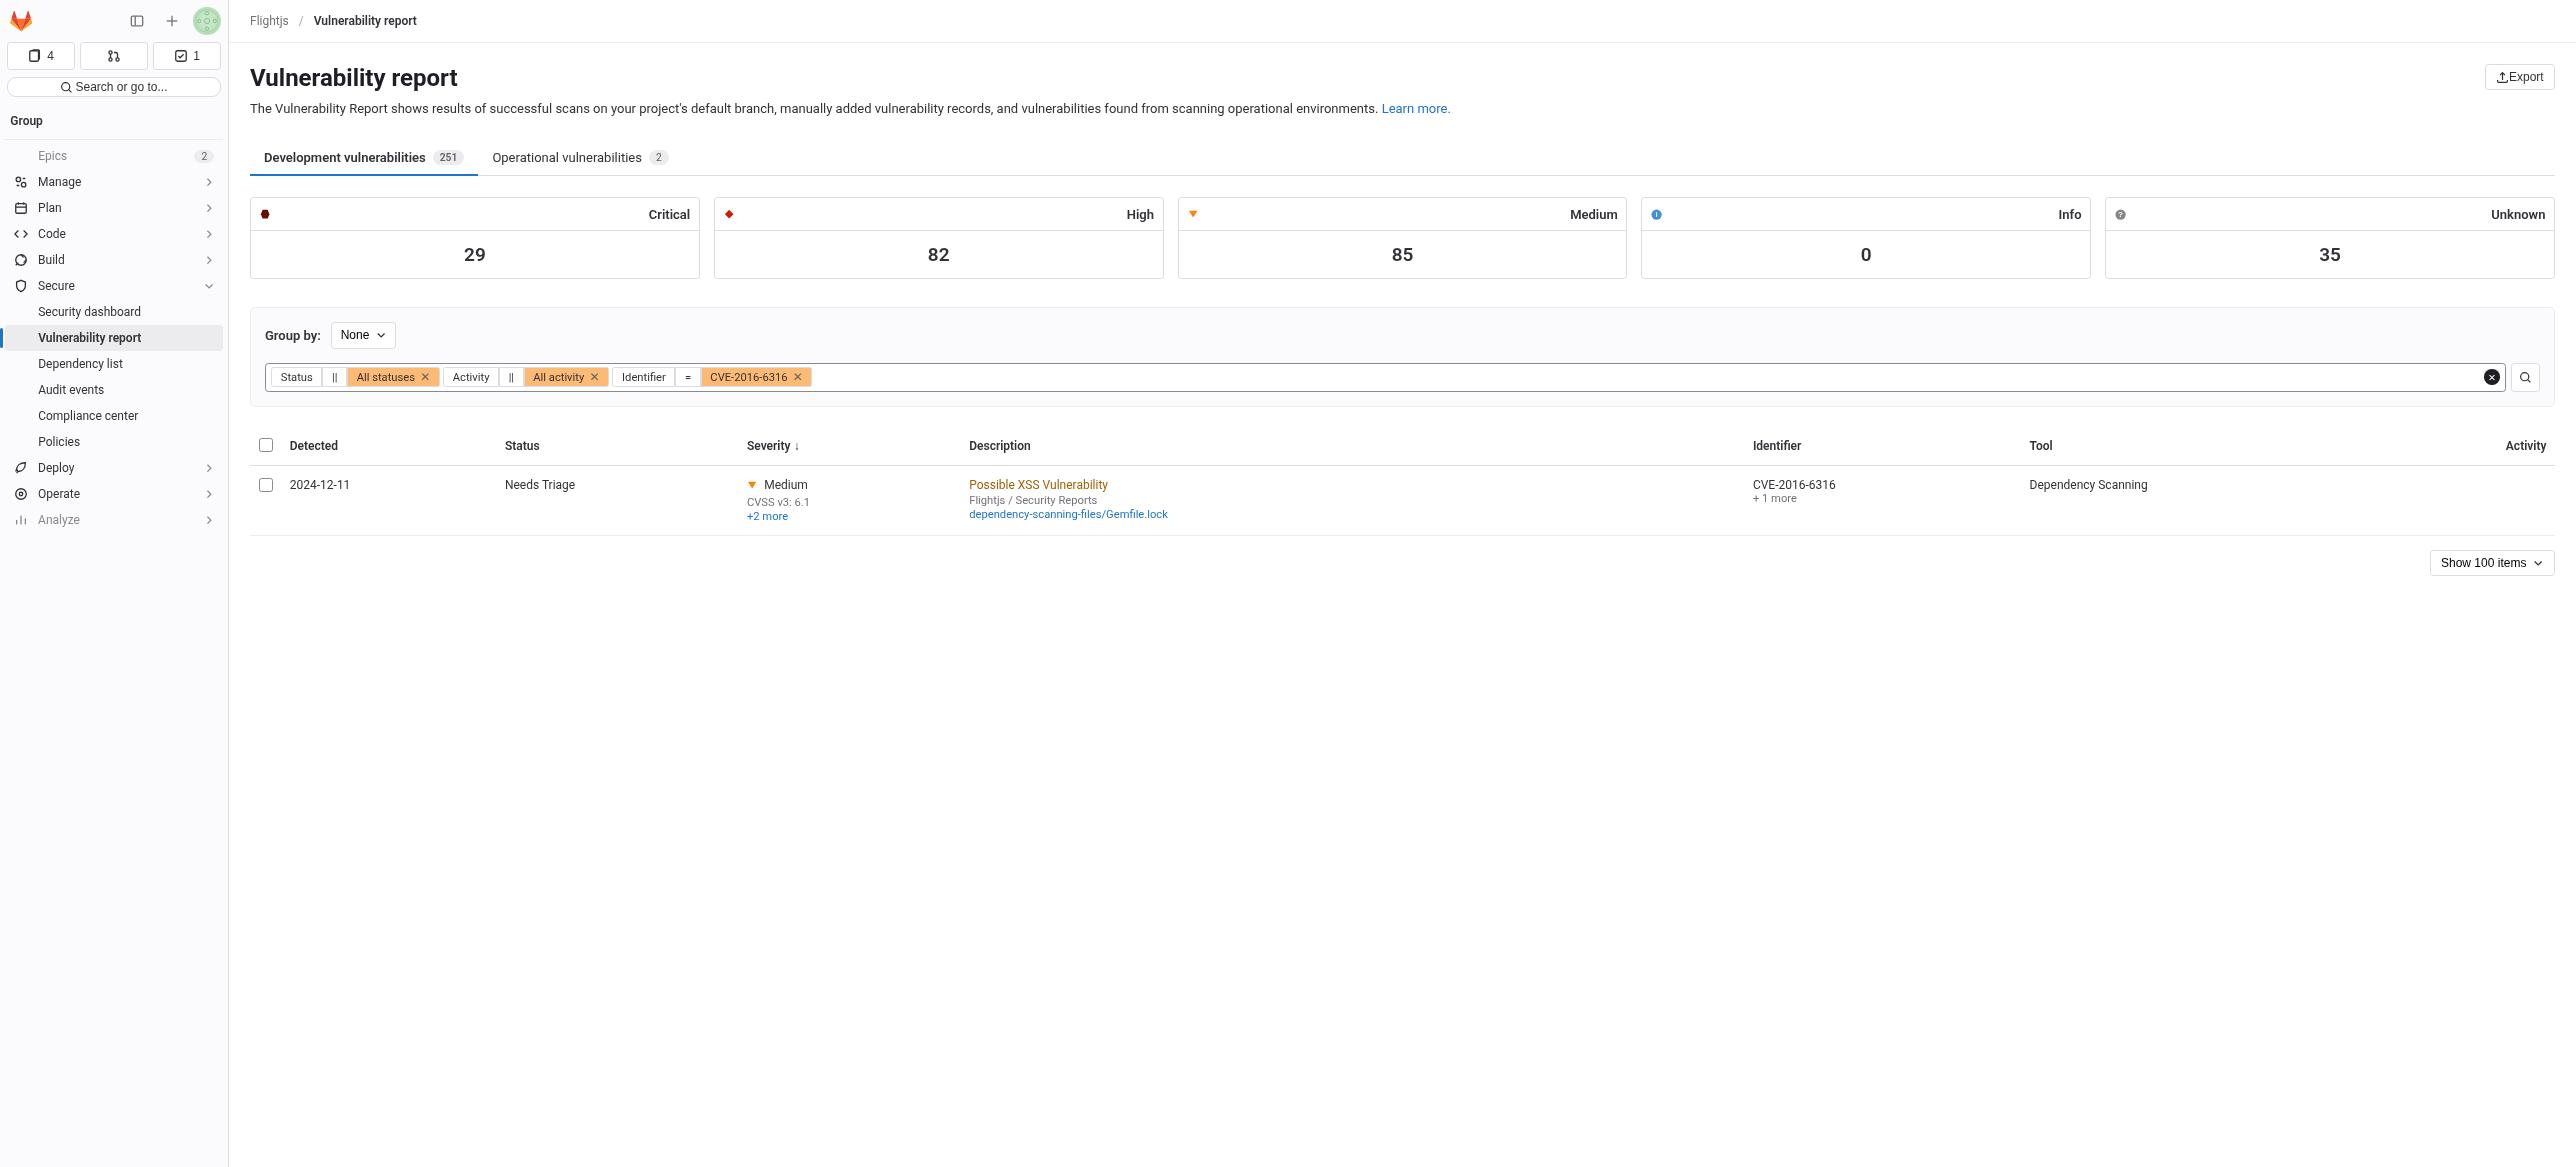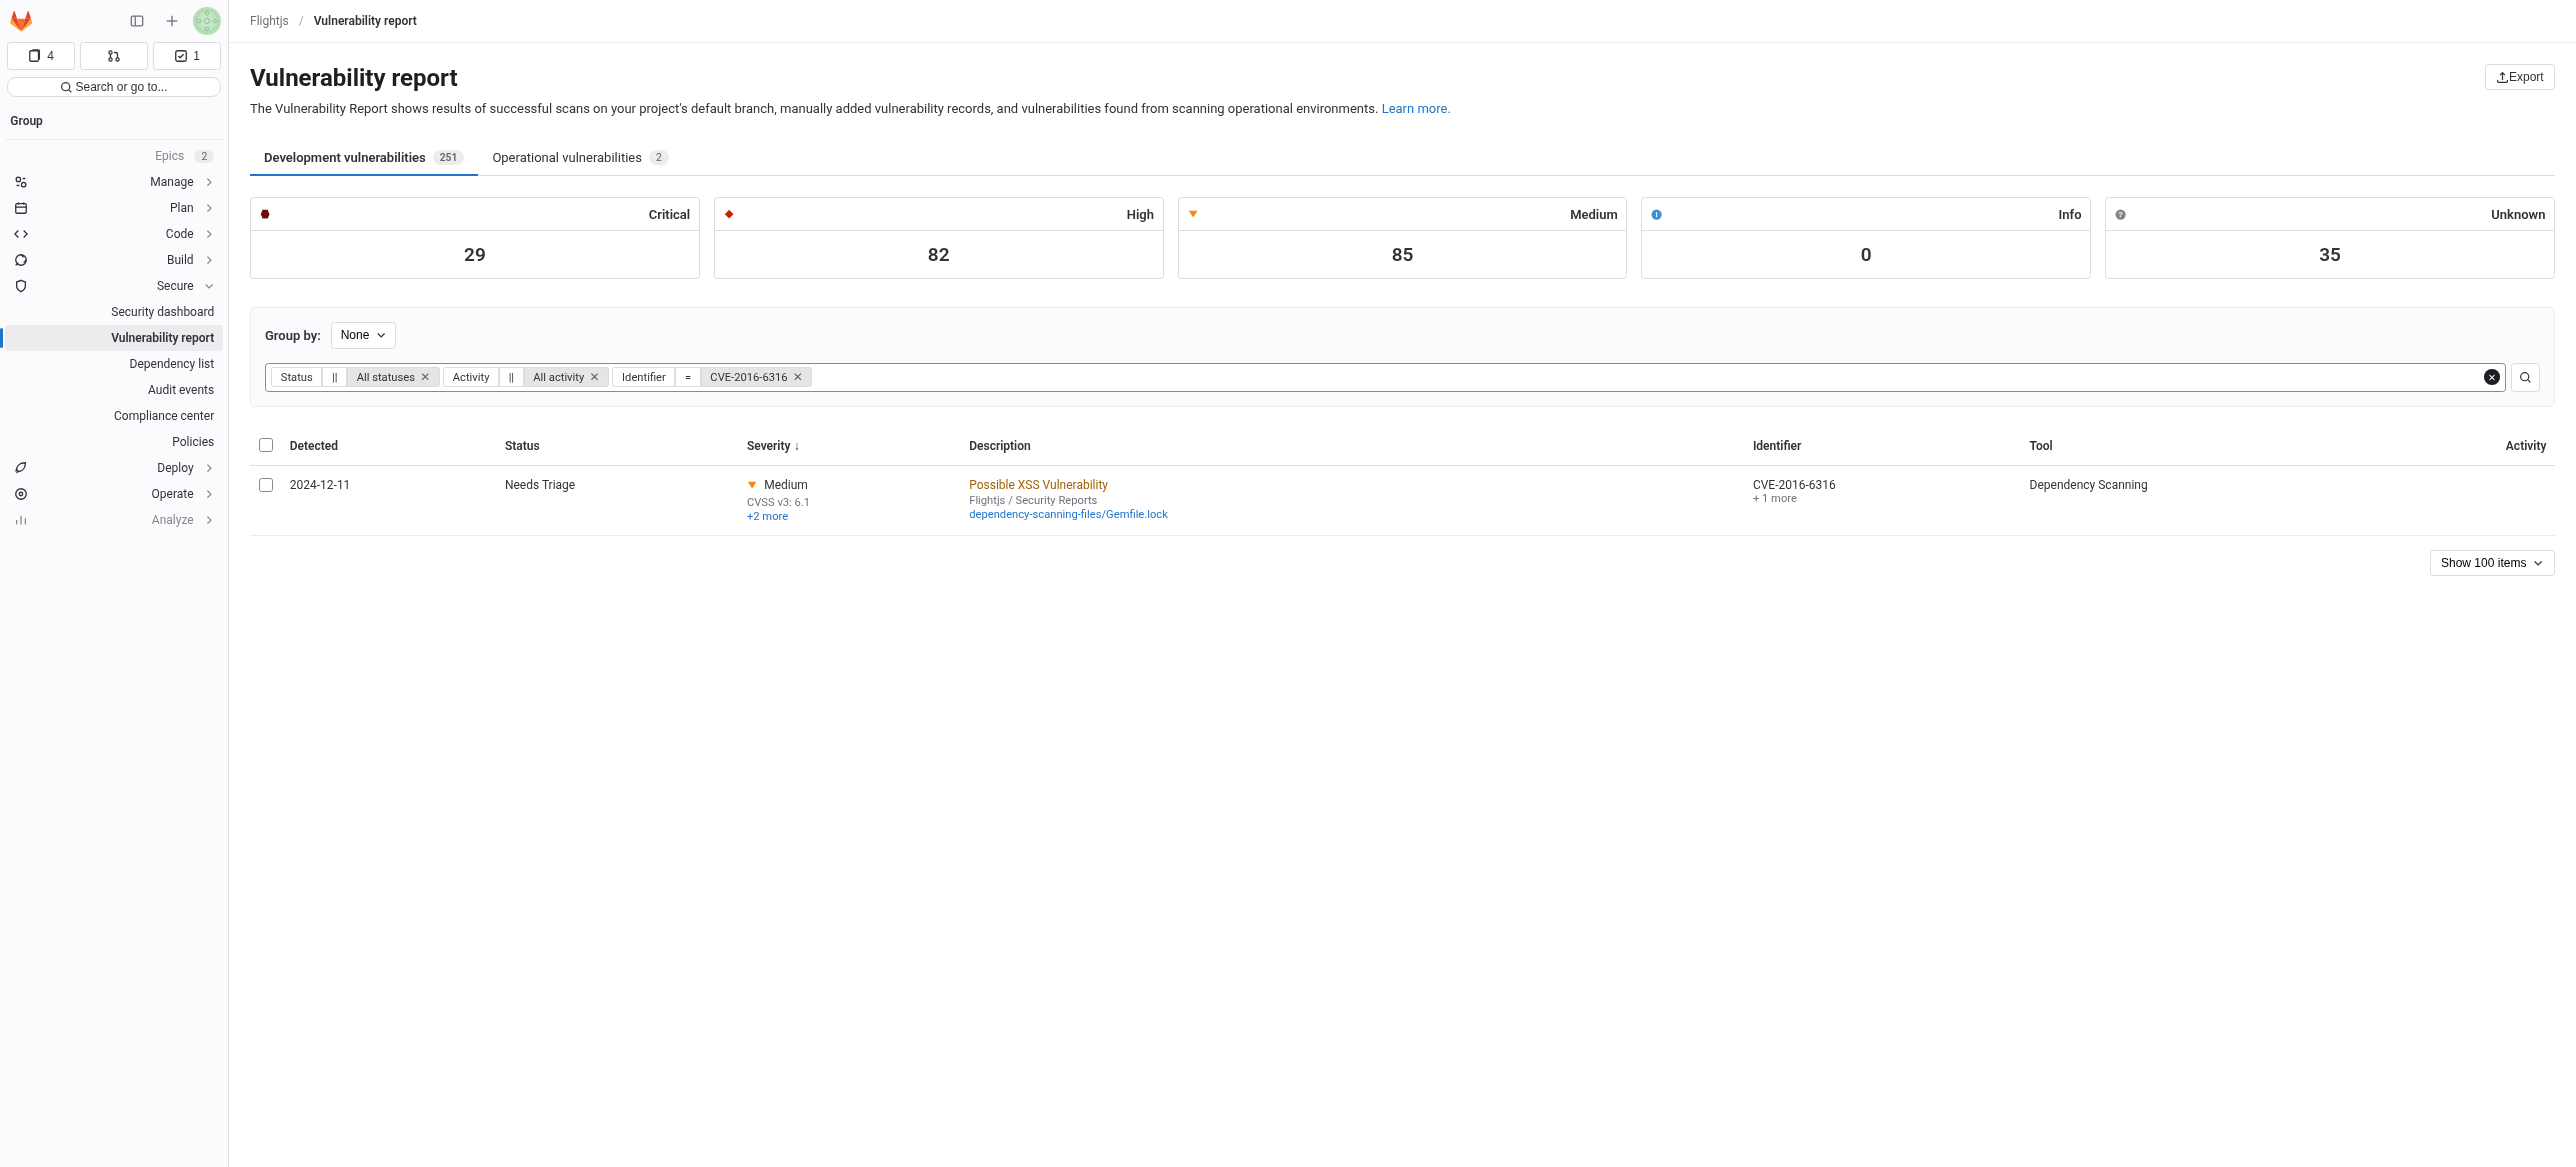--- a/index.html
+++ b/index.html
@@ -23,21 +23,21 @@
 
 .section-label { padding: 7px 10.3px 7px; font-size: 12px; font-weight: 600; color: #333238; }
 
 .nav { flex: 1; overflow-y: auto; padding: 0 5.2px; }
 .nav-item { display: flex; align-items: center; padding: 6px 8.6px; border-radius: 3.4px; cursor: pointer; gap: 10.3px; color: #333238; position: relative; }
 .nav-item.sub { padding-left: 33px; font-size: 12px; }
 .nav-item.active { background: #ececef; font-weight: 600; }
 .nav-item.active::before { content: ''; position: absolute; left: -5.2px; top: 3.4px; bottom: 3.4px; width: 2.6px; background: #1f75cb; border-radius: 1.7px; }
 .nav-item.dim { color: #89888d; }
 .nav-icon { width: 14px; height: 14px; display: flex; align-items: center; justify-content: center; }
-.nav-label { flex: 1; text-align: right; }
+.nav-label { flex: 1; }
 .nav-badge { background: #ececef; color: #626168; border-radius: 8.6px; padding: 0 7px; font-size: 10.3px; min-width: 17px; text-align: center; }
 .chevron { color: #89888d; }
 .nav-sep { border-top: 0.9px solid #ececef; margin: 3.4px 0; }
 
 
 .main { flex: 1; overflow-y: auto; }
 .breadcrumb { padding: 14px 21px; font-size: 12px; color: #737278; border-bottom: 0.9px solid #ececef; }
 .breadcrumb a { color: #737278; text-decoration: none; }
 .breadcrumb .sep { margin: 0 7px; color: #a9a8ac; }
 .breadcrumb .current { color: #333238; font-weight: 600; }
@@ -66,21 +66,21 @@
 .group-by-row { display: flex; align-items: center; gap: 10.3px; margin-bottom: 14px; }
 .group-by-label { font-weight: 600; font-size: 13px; }
 .group-by-select { border: 0.9px solid #dcdcde; background: #fff; padding: 5.2px 8.6px; border-radius: 3.4px; cursor: pointer; display: flex; align-items: center; gap: 7px; font-size: 12px; }
 
 .filter-bar { display: flex; gap: 5.2px; }
 .filter-input { flex: 1; border: 0.9px solid #89888d; background: #fff; border-radius: 3.4px; padding: 3.4px 5.2px; display: flex; align-items: center; gap: 3.4px; flex-wrap: wrap; position: relative; }
 .token-group { display: flex; align-items: center; gap: 0; }
 .token { background: #fff; border: 0.9px solid #dcdcde; padding: 2.6px 8.6px; font-size: 11.2px; display: flex; align-items: center; gap: 5.2px; border-radius: 0; }
 .token:first-child { border-radius: 2.6px 0 0 2.6px; }
 .token:last-child { border-radius: 0 2.6px 2.6px 0; }
-.token.grey { background: #e5e5e5; }
+.token.grey { background: #fdba74; }
 .token-close { cursor: pointer; color: #626168; font-size: 12px; line-height: 1; }
 .clear-all { position: absolute; right: 5.2px; width: 15.5px; height: 15.5px; border-radius: 50%; background: #1f1e24; color: #fff; display: flex; align-items: center; justify-content: center; cursor: pointer; font-size: 9.5px; }
 .search-filter-btn { border: 0.9px solid #dcdcde; background: #fff; width: 29px; border-radius: 3.4px; display: flex; align-items: center; justify-content: center; cursor: pointer; }
 
 .table { width: 100%; border-collapse: collapse; }
 .table th { text-align: left; padding: 10.3px 8.6px; font-weight: 600; font-size: 12px; border-bottom: 0.9px solid #dcdcde; color: #333238; }
 .table td { padding: 12px 8.6px; font-size: 12px; vertical-align: top; border-bottom: 0.9px solid #ececef; }
 .check { width: 14px; height: 14px; border: 0.9px solid #89888d; border-radius: 2.6px; cursor: pointer; display: inline-block; }
 .sort-arrow { margin-left: 3.4px; }
 

